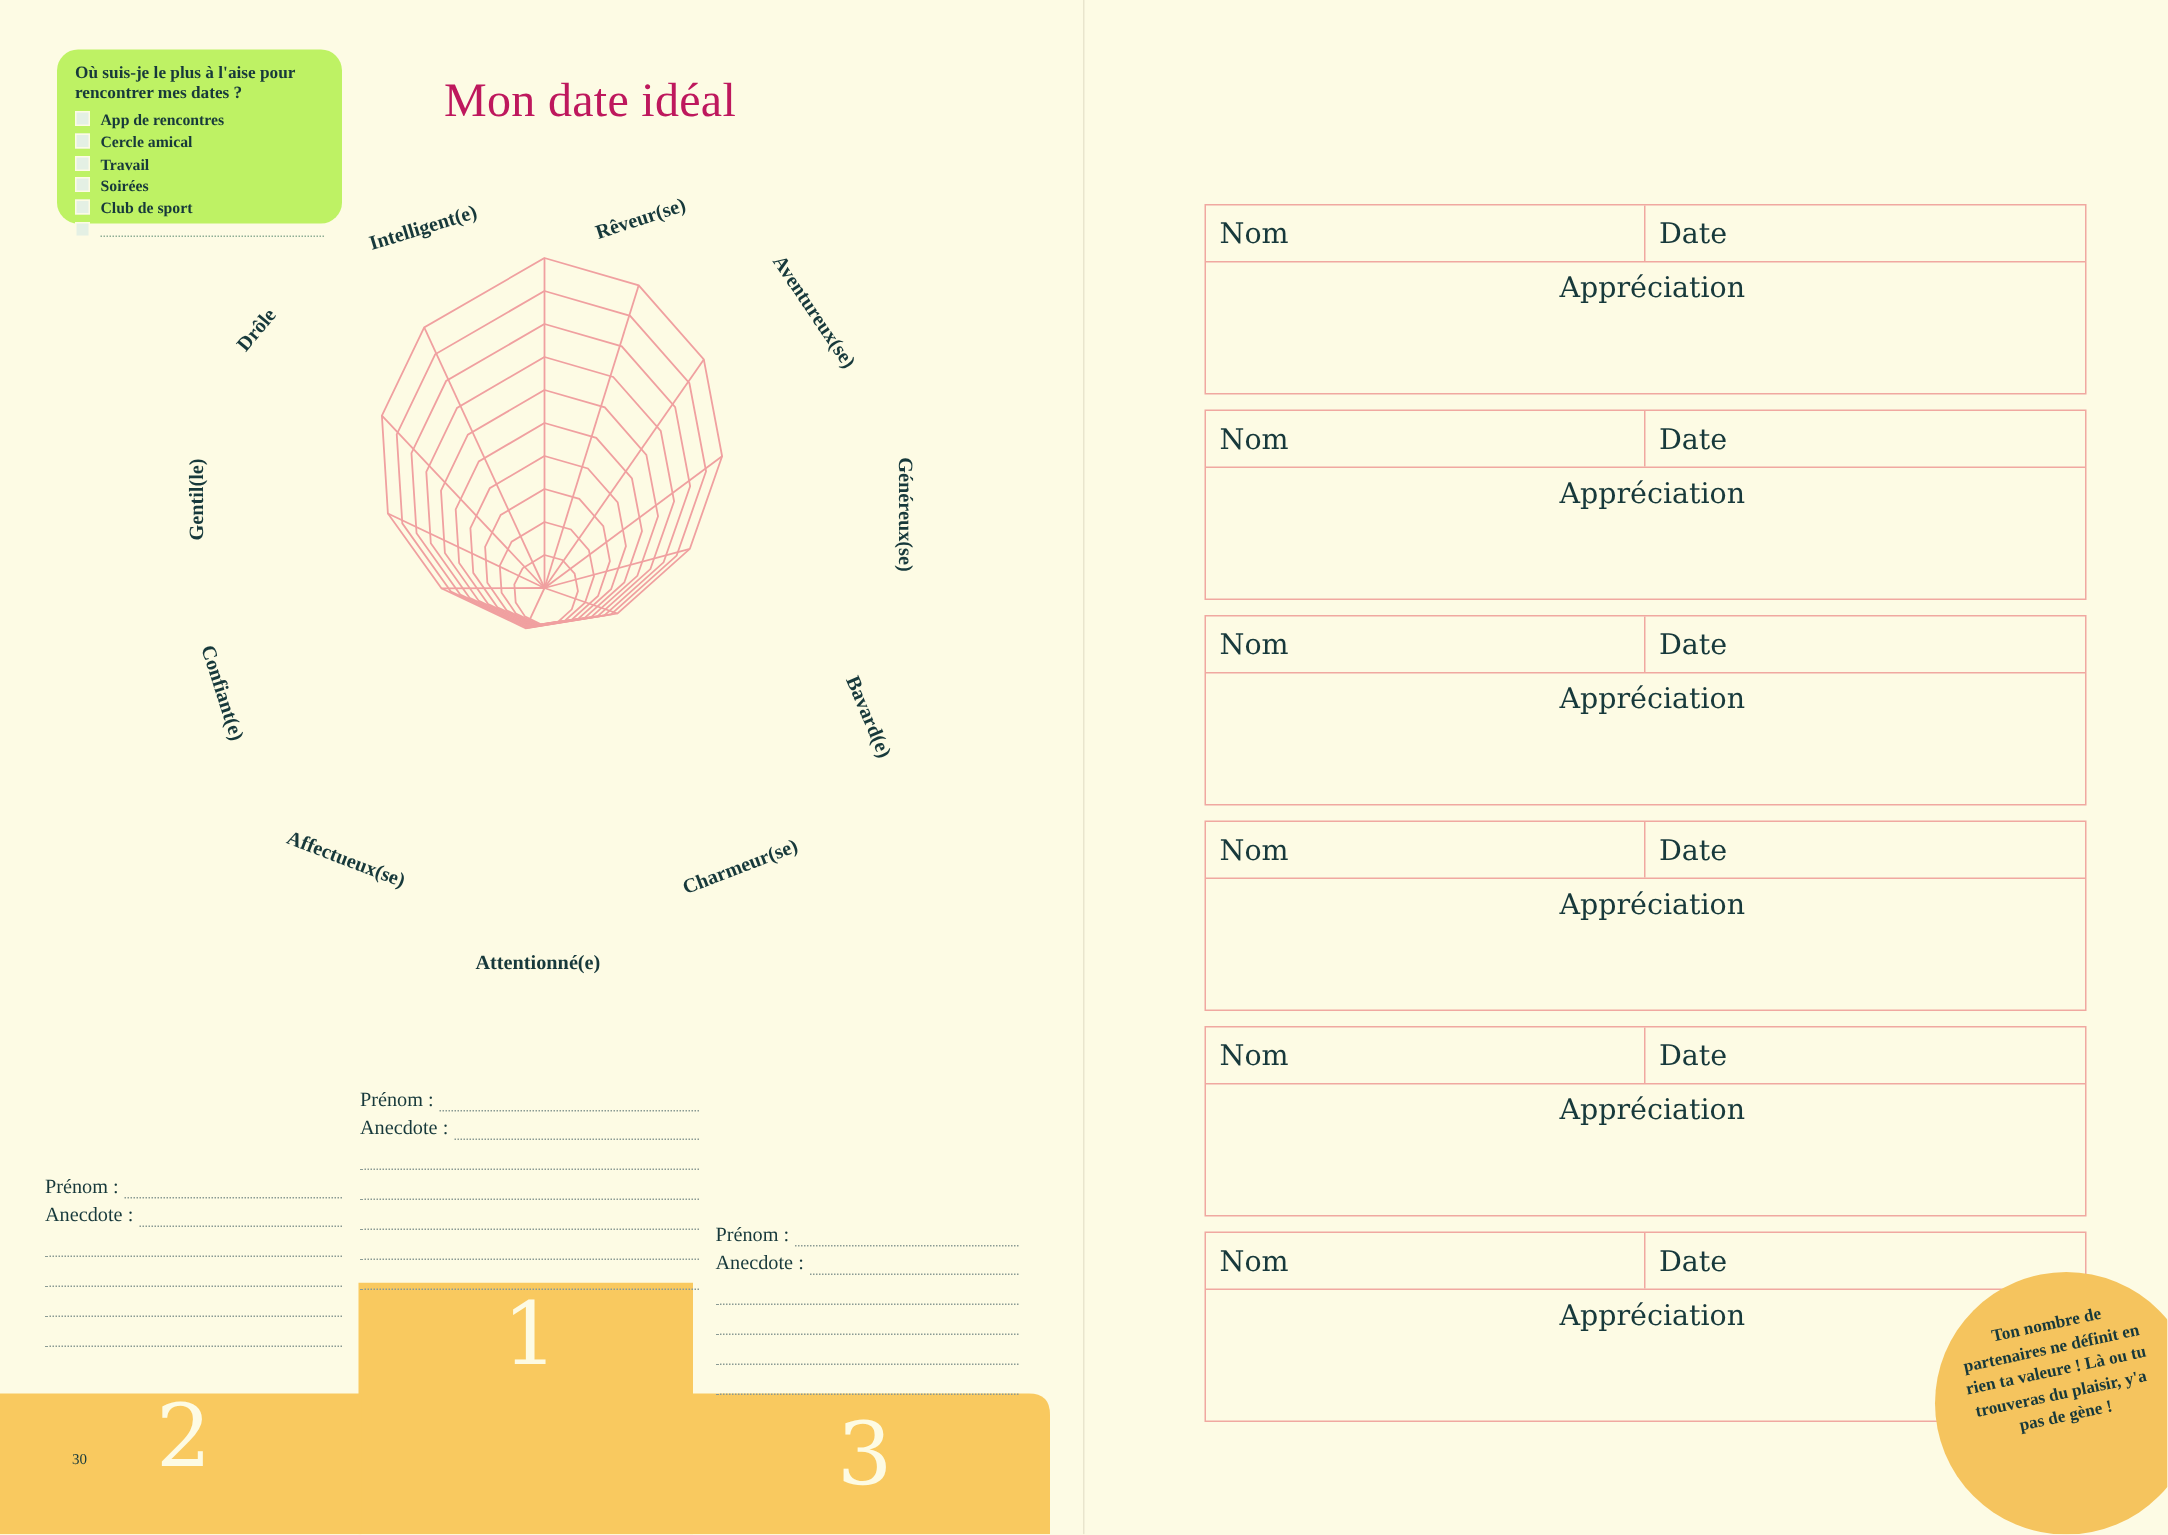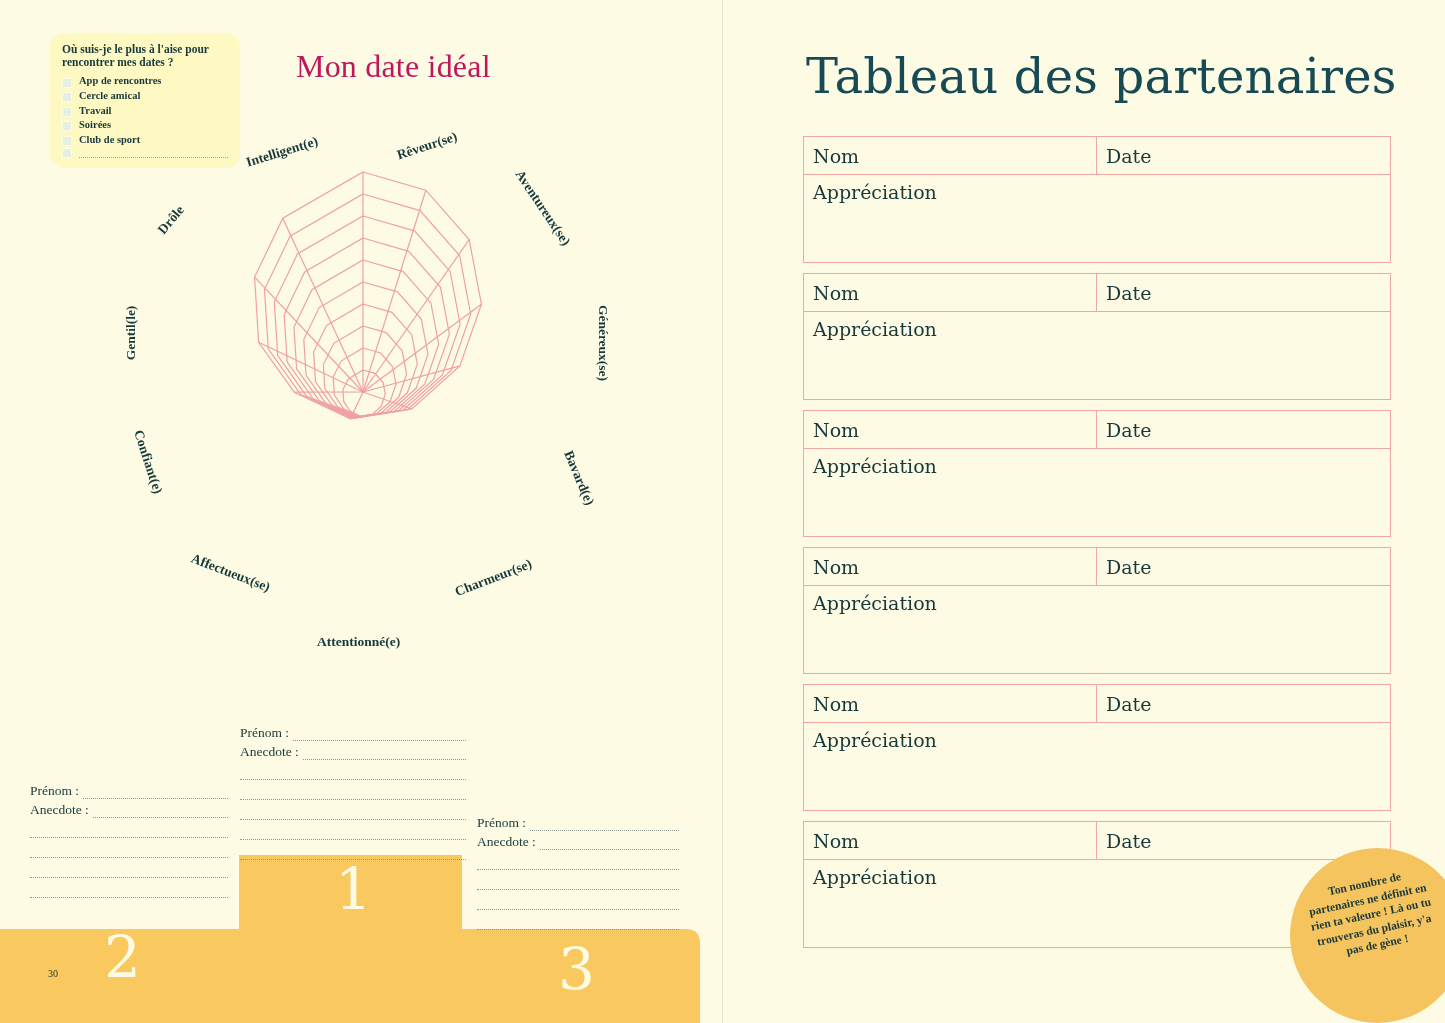--- a/index.html
+++ b/index.html
@@ -24,46 +24,46 @@
     left: 722px;
     top: 0;
     width: 1px;
     height: 1023px;
     background: #e9e5cd;
   }
 
   
   .sticky {
     position: absolute;
-    left: 50px;
+    left: 38px;
     top: 33px;
     width: 190px;
-    height: 135px;
-    background: #fef9c3;
+    height: 116px;
+    background: #bef264;
     border-radius: 14px;
     padding: 10px 12px;
     box-sizing: border-box;
     color: #1c4a4a;
   }
   .sticky .q {
     font-family: "Liberation Serif", serif;
     font-size: 11.5px;
     font-weight: bold;
     line-height: 1.15;
     margin-bottom: 5px;
     color: #17393b;
   }
   .sticky ul {
     list-style: none;
     margin: 0;
     padding: 0;
   }
   .sticky li {
     display: flex;
-    align-items: flex-end;
+    align-items: flex-start;
     font-size: 10.5px;
     font-weight: bold;
     line-height: 1.25;
     margin-bottom: 1.5px;
     color: #17393b;
   }
   .sticky .cb {
     width: 8px;
     height: 8px;
     border: 1px solid #fdfbe4;
@@ -174,20 +174,21 @@
     color: #17393b;
     font-family: "Liberation Serif", serif;
   }
 
   
   .partners {
     position: absolute;
     left: 803px;
     top: 136px;
     width: 588px;
+    text-align: center;
   }
   .p-card {
     border: 1px solid #f0a8a0;
     margin-bottom: 10px;
     background: transparent;
   }
   .p-head {
     display: flex;
     height: 37px;
     border-bottom: 1px solid #f0a8a0;
@@ -270,21 +271,20 @@
         <span>Club de sport</span>
       </li>
       <li>
         <span class="cb"></span>
         <span class="dots"></span>
       </li>
     </ul>
   </div>
 
   <div class="title-left">Mon date idéal</div>
-  <div class="title-right">Tableau des partenaires</div>
 
   <div class="radar-wrap">
     <svg width="560" height="520" viewBox="0 0 560 520">
       <g fill="none" stroke="#f0a0a0" stroke-width="1.2">
 
         <polygon points="268.0,42.0 330.8,60.2 374.2,109.6 386.4,174.2 364.9,235.9 316.7,279.0 255.5,288.8 199.3,262.2 163.6,212.3 159.6,147.1 187.8,88.3"></polygon>
         <polygon points="268.0,64.0 325.1,80.6 364.6,125.5 375.7,184.2 356.1,240.4 312.3,279.6 256.7,288.5 205.6,264.3 173.2,218.9 169.5,159.6 195.1,106.2"></polygon>
         <polygon points="268.0,86.0 319.5,100.9 355.1,141.4 365.1,194.2 347.4,244.9 307.9,280.2 257.8,288.2 211.8,266.4 182.7,225.5 179.3,172.1 202.4,124.0"></polygon>
         <polygon points="268.0,108.0 313.8,121.3 345.5,157.3 354.4,204.2 338.6,249.4 303.5,280.8 258.9,287.9 218.0,268.5 192.2,232.1 189.2,184.6 209.7,141.9"></polygon>
         <polygon points="268.0,130.0 308.2,141.6 335.9,173.2 343.7,214.2 329.9,253.9 299.1,281.4 260.0,287.6 224.2,270.6 201.6,238.7 199.0,197.1 216.9,159.8"></polygon>

